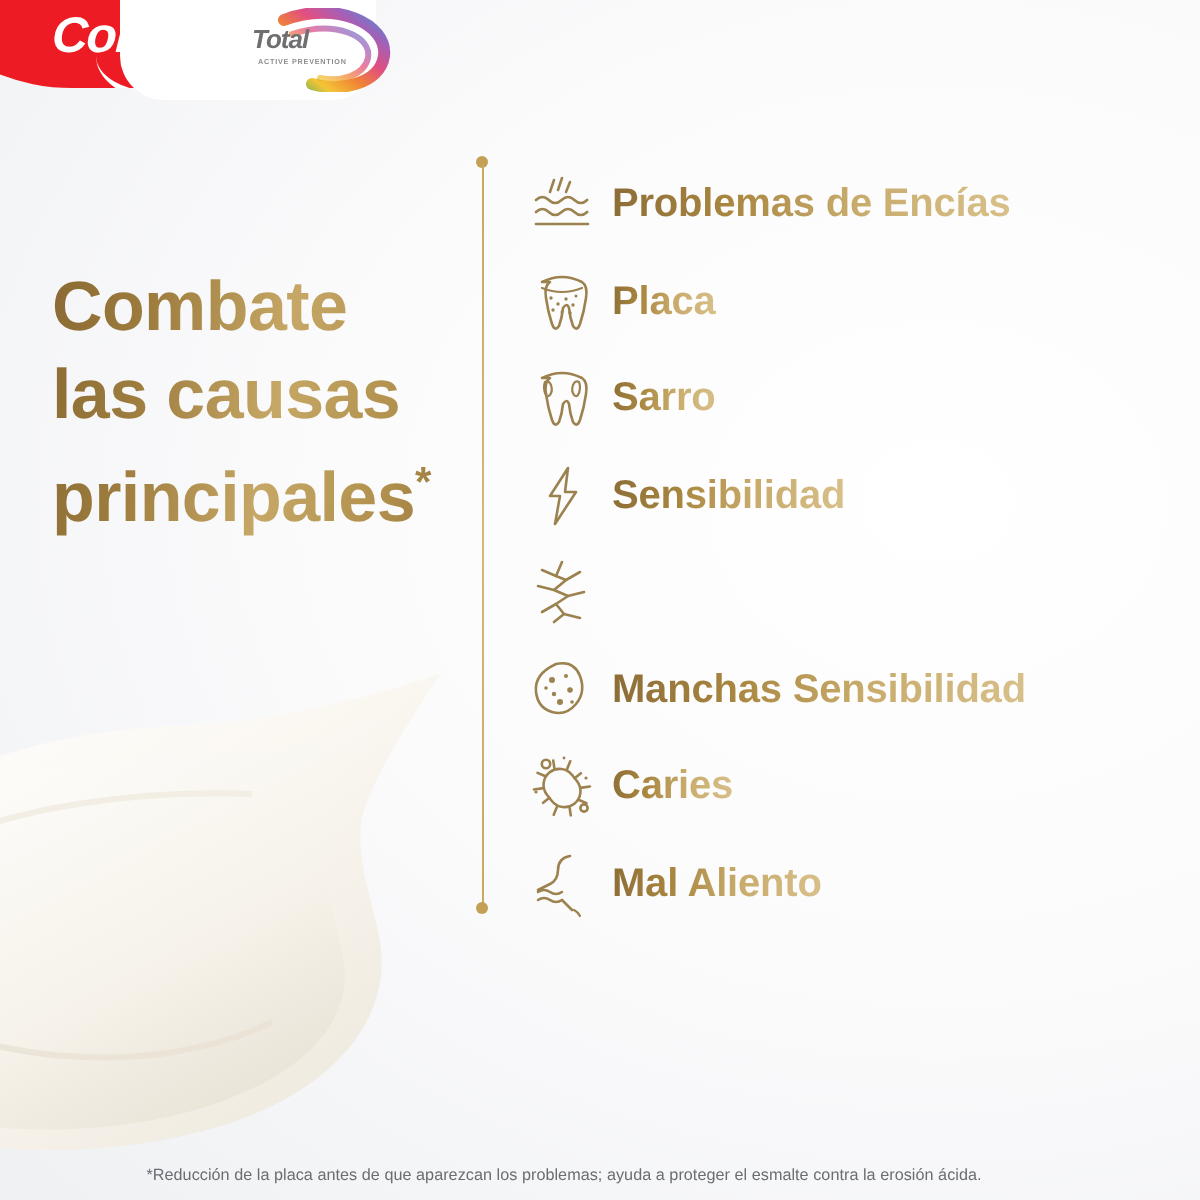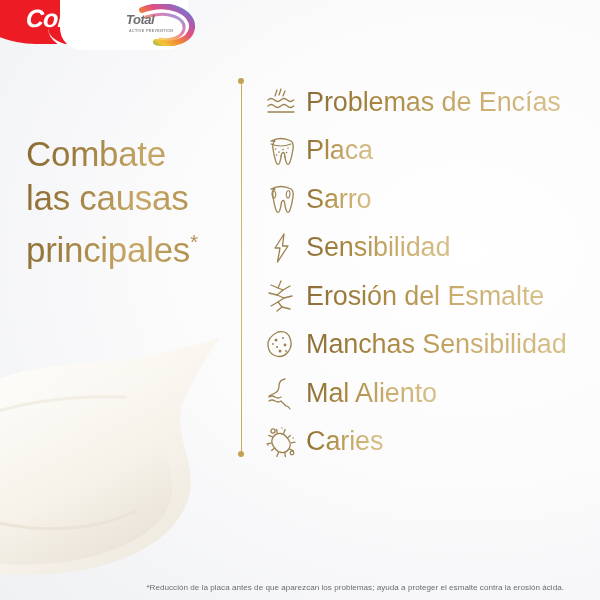--- a/index.html
+++ b/index.html
@@ -71,21 +71,21 @@
     font-size:3.6px; font-weight:bold; letter-spacing:0.4px;
     color:#8d8d90; white-space:nowrap;
   }
 
   
   .headline {
     position:absolute; left:26px; top:132px;
     width:215px;
     font-size:35px;
     line-height:44px;
-    font-weight:400;
+    font-weight:700;
     letter-spacing:-0.3px;
     background:linear-gradient(100deg,#8a6a33 0%, #9d7c3e 22%, #c6a765 52%, #b1904d 78%, #8d6d34 100%);
     -webkit-background-clip:text;
     background-clip:text;
     color:transparent;
     -webkit-text-fill-color:transparent;
   }
   .headline .star { font-size:21px; vertical-align:super; }
 
   
@@ -107,39 +107,40 @@
   .row {
     display:flex; align-items:center;
     height:48.5px;
   }
   .row .ico {
     width:46px; flex:0 0 46px;
     display:flex; align-items:center; justify-content:center;
   }
   .row .ico svg { display:block; }
   .row .label {
-    font-size:27px;
+    font-size:20px;
     line-height:1;
     letter-spacing:-0.1px;
     white-space:nowrap;
     background:linear-gradient(95deg,#8b6c36 0%, #a8863f 30%, #c9ac6c 62%, #d8c08a 100%);
     -webkit-background-clip:text;
     background-clip:text;
     color:transparent;
     -webkit-text-fill-color:transparent;
     padding-left:2px;
+    font-weight:bold;
   }
 
   
   .swirl { position:absolute; left:-110px; top:335px; width:360px; height:260px; }
 
   
   .footnote {
     position:absolute; left:0; top:583px; width:564px;
-    text-align:right;
+    text-align:center;
     font-size:8.1px;
     color:#6a6d72;
     letter-spacing:0.02px;
   }
 </style>
 </head>
 <body>
 
 <div id="stage">
 
@@ -261,21 +262,20 @@
       <span class="label">Sensibilidad</span>
     </div>
 
     <div class="row">
       <span class="ico">
         <svg width="32" height="34" viewBox="0 0 32 34" fill="none" stroke="#9b824f" stroke-width="1.3" stroke-linecap="round" stroke-linejoin="round">
           <path d="M16 2 L13 9 L18 11 L12 16 L19 19 L13 23 L17 28 L12 32"></path>
           <path d="M13 9 L6 6 M18 11 L25 7 M12 16 L4 14 M19 19 L27 17 M13 23 L6 27 M17 28 L25 30"></path>
         </svg>
       </span>
-      <span class="label">Erosión del Esmalte</span>
     </div>
 
     <div class="row">
       <span class="ico">
         <svg width="30" height="32" viewBox="0 0 30 32" fill="none" stroke="#9b824f" stroke-width="1.3" stroke-linejoin="round">
           <path d="M12 3 q9-2 12 6 q3 8-2 14 q-5 6-12 4 q-7-2-8-10 q-1-9 10-14 Z"></path>
           <g fill="#9b824f" stroke="none">
             <circle cx="10" cy="11" r="1.5"></circle>
               <circle cx="17" cy="9" r="1"></circle>
             <circle cx="19" cy="16" r="1.4"></circle>
@@ -284,45 +284,45 @@
               <circle cx="7" cy="15" r="0.9"></circle>
             <circle cx="20" cy="22" r="0.9"></circle>
           </g>
         </svg>
       </span>
       <span class="label">Manchas Sensibilidad</span>
     </div>
 
     <div class="row">
       <span class="ico">
-        <svg width="32" height="34" viewBox="0 0 32 34" fill="none" stroke="#9b824f" stroke-width="1.3" stroke-linecap="round">
-          <path d="M20 3 q-6 1-6 7 q0 5-4 7 q-4 2-6 3"></path>
-          <path d="M4 21 q3-2 6 0 t6 0"></path>
-          <path d="M4 25 q3-2 6 0 t6 0 q3 3 5 5"></path>
-          <path d="M22 30 q2 1 3 3" stroke-width="1.1"></path>
-        </svg>
-      </span>
-      <span class="label">Mal Aliento</span>
-    </div>
-
-    <div class="row">
-      <span class="ico">
         <svg width="34" height="34" viewBox="0 0 34 34" fill="none" stroke="#9b824f" stroke-width="1.3" stroke-linecap="round">
           <g transform="rotate(-38 17 18)">
             <rect x="9" y="8" width="16" height="20" rx="8"></rect>
             <path d="M9 12 l-3.5-2 M9 18 l-4 0 M9 24 l-3.5 2 M25 12 l3.5-2 M25 18 l4 0 M25 24 l3.5 2
                      M14 8 l-2-3.5 M20 8 l2-3.5 M14 28 l-2 3.5 M20 28 l2 3.5"></path>
           </g>
           <circle cx="9" cy="6" r="2.1"></circle>
           <circle cx="28" cy="28" r="1.8"></circle>
           <circle cx="4" cy="20" r="0.8" fill="#9b824f" stroke="none"></circle>
           <circle cx="29" cy="13" r="0.8" fill="#9b824f" stroke="none"></circle>
           <circle cx="18" cy="3" r="0.7" fill="#9b824f" stroke="none"></circle>
         </svg>
       </span>
       <span class="label">Caries</span>
     </div>
 
+    <div class="row">
+      <span class="ico">
+        <svg width="32" height="34" viewBox="0 0 32 34" fill="none" stroke="#9b824f" stroke-width="1.3" stroke-linecap="round">
+          <path d="M20 3 q-6 1-6 7 q0 5-4 7 q-4 2-6 3"></path>
+          <path d="M4 21 q3-2 6 0 t6 0"></path>
+          <path d="M4 25 q3-2 6 0 t6 0 q3 3 5 5"></path>
+          <path d="M22 30 q2 1 3 3" stroke-width="1.1"></path>
+        </svg>
+      </span>
+      <span class="label">Mal Aliento</span>
+    </div>
+
   </div>
 
   <div class="footnote">*Reducción de la placa antes de que aparezcan los problemas; ayuda a proteger el esmalte contra la erosión ácida.</div>
 
 </div>
 
 </body></html>

